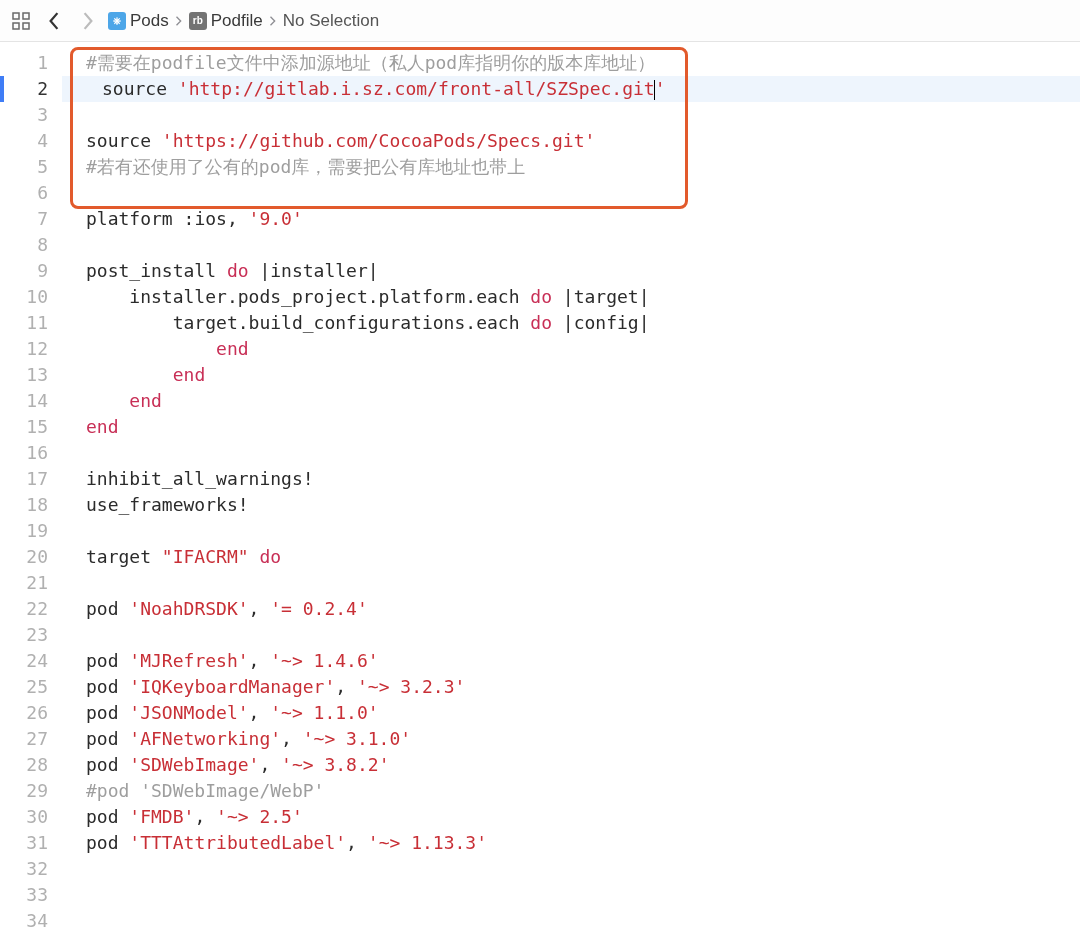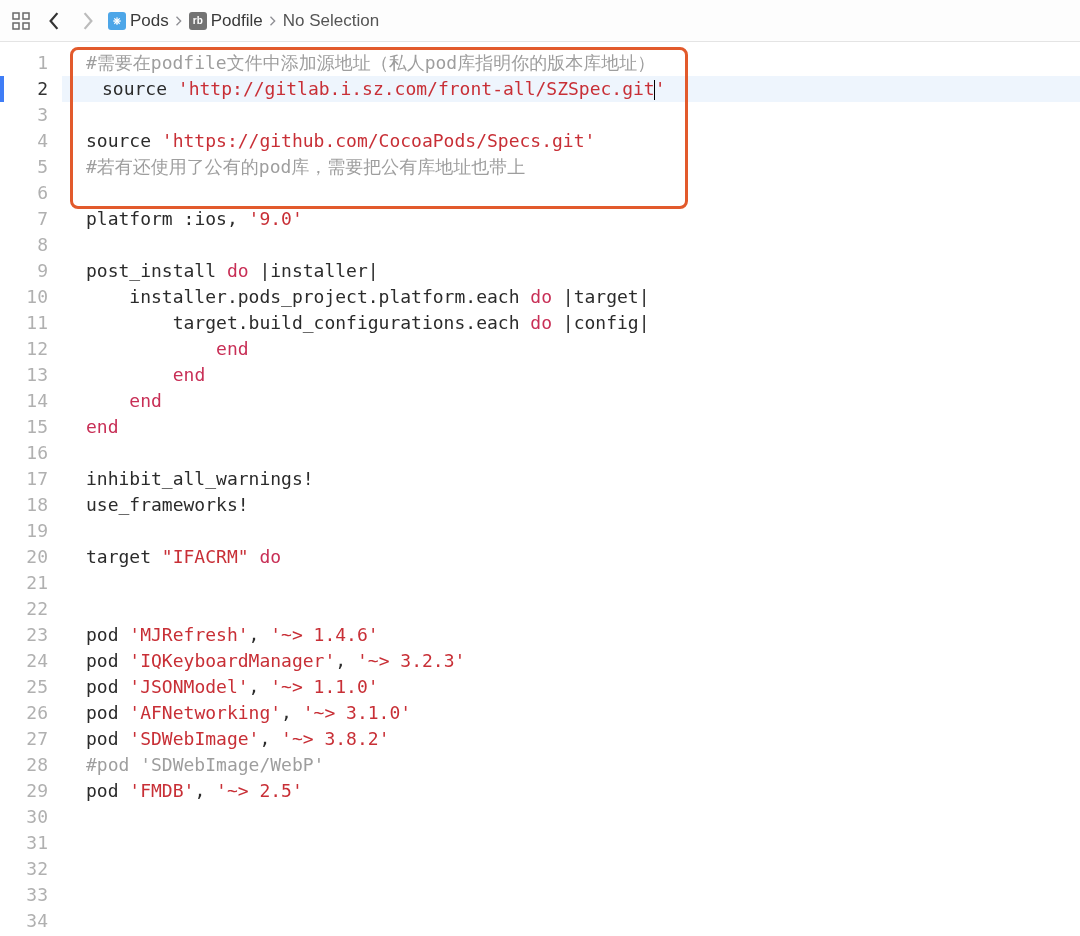--- a/index.html
+++ b/index.html
@@ -235,25 +235,27 @@
     <div class="codeline"><span class="tk-text">            </span><span class="tk-kw">end</span></div>
     <div class="codeline"><span class="tk-text">        </span><span class="tk-kw">end</span></div>
     <div class="codeline"><span class="tk-text">    </span><span class="tk-kw">end</span></div>
     <div class="codeline"><span class="tk-text"></span><span class="tk-kw">end</span></div>
     <div class="codeline"><span></span></div>
     <div class="codeline"><span class="tk-text">inhibit_all_warnings!</span></div>
     <div class="codeline"><span class="tk-text">use_frameworks!</span></div>
     <div class="codeline"><span></span></div>
     <div class="codeline"><span class="tk-text">target </span><span class="tk-str">"IFACRM"</span><span class="tk-text"> </span><span class="tk-kw">do</span></div>
     <div class="codeline"><span></span></div>
+    <div class="codeline"><span class="tk-text">pod </span><span class="tk-str">'NoahDRSDK'</span><span class="tk-text">, </span><span class="tk-str">'= 0.2.4'</span></div>
     <div class="codeline"><span></span></div>
     <div class="codeline"><span class="tk-text">pod </span><span class="tk-str">'MJRefresh'</span><span class="tk-text">, </span><span class="tk-str">'~&gt; 1.4.6'</span></div>
     <div class="codeline"><span class="tk-text">pod </span><span class="tk-str">'IQKeyboardManager'</span><span class="tk-text">, </span><span class="tk-str">'~&gt; 3.2.3'</span></div>
     <div class="codeline"><span class="tk-text">pod </span><span class="tk-str">'JSONModel'</span><span class="tk-text">, </span><span class="tk-str">'~&gt; 1.1.0'</span></div>
     <div class="codeline"><span class="tk-text">pod </span><span class="tk-str">'AFNetworking'</span><span class="tk-text">, </span><span class="tk-str">'~&gt; 3.1.0'</span></div>
     <div class="codeline"><span class="tk-text">pod </span><span class="tk-str">'SDWebImage'</span><span class="tk-text">, </span><span class="tk-str">'~&gt; 3.8.2'</span></div>
     <div class="codeline"><span class="tk-comment">#pod 'SDWebImage/WebP'</span></div>
     <div class="codeline"><span class="tk-text">pod </span><span class="tk-str">'FMDB'</span><span class="tk-text">, </span><span class="tk-str">'~&gt; 2.5'</span></div>
+    <div class="codeline"><span class="tk-text">pod </span><span class="tk-str">'TTTAttributedLabel'</span><span class="tk-text">, </span><span class="tk-str">'~&gt; 1.13.3'</span></div>
     <div class="codeline"><span></span></div>
   </div>
 </div>
 
 <div class="highlight-box"></div>
 
 </body></html>

